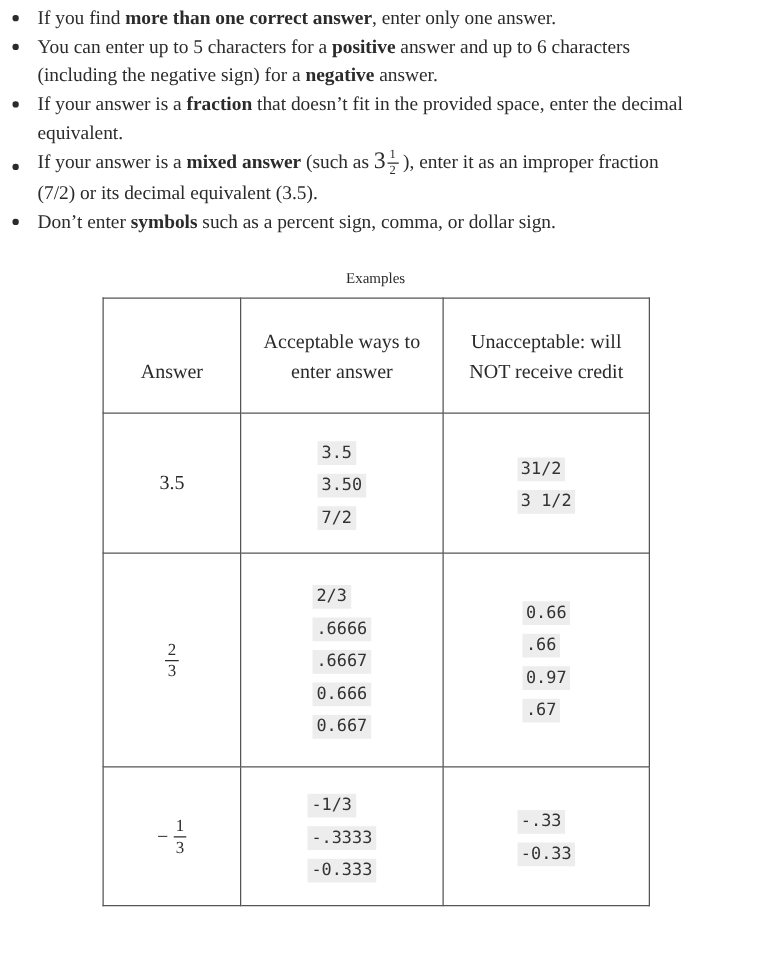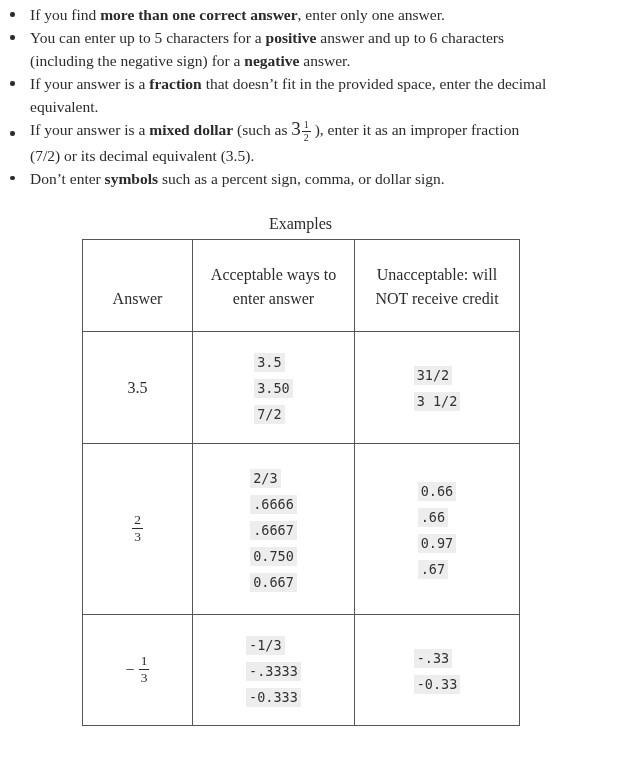--- a/index.html
+++ b/index.html
@@ -20,21 +20,21 @@
   
   .vfrac{display:inline-block;text-align:center;vertical-align:middle;}
   .vfrac .num{display:block;border-bottom:1px solid #2b2b2b;padding:0 2px;}
   .vfrac .den{display:block;}
   .small-frac{font-size:10px;line-height:12px;margin-left:1px;}
   .answer-frac{font-size:13.5px;line-height:16px;}
   .mixed-whole{font-size:19px;line-height:19px;}
   .frac-sign{margin-right:4px;font-size:16px;vertical-align:middle;}
   
   .examples{width:437px;margin:22px 0 0 82px;}
-  .examples-title{text-align:center;font-size:16px;line-height:23px;margin-bottom:4px;}
+  .examples-title{text-align:center;font-size:12px;line-height:23px;margin-bottom:4px;}
   table.examples-table{border-collapse:collapse;table-layout:fixed;width:437px;}
   table.examples-table th,
   table.examples-table td{border:1px solid #555;}
   table.examples-table thead tr{height:92px;}
   table.examples-table th{
     font-weight:normal;vertical-align:bottom;
     padding:8px 10px 20px;font-size:16px;line-height:24px;
   }
   table.examples-table tbody tr:nth-child(1){height:112px;}
   table.examples-table tbody tr:nth-child(2){height:171px;}
@@ -48,21 +48,21 @@
   }
 </style>
 </head>
 <body>
 
 <div class="page">
   <ul class="instructions" id="instructions-list">
       <li><span>If you find </span><b>more than one correct answer</b><span>, enter only one answer.</span></li>
       <li><span>You can enter up to 5 characters for a </span><b>positive</b><span> answer and up to 6 characters</span><br><span>(including the negative sign) for a </span><b>negative</b><span> answer.</span></li>
       <li><span>If your answer is a </span><b>fraction</b><span> that doesn’t fit in the provided space, enter the decimal</span><br><span>equivalent.</span></li>
-      <li class="has-math"><span>If your answer is a </span><b>mixed dollar</b><span> (such as </span><span><span class="mixed-whole">3</span><span class="vfrac small-frac"><span class="num">1</span><span class="den">2</span></span></span><span> ), enter it as an improper fraction</span><br><span>(7/2) or its decimal equivalent (3.5).</span></li>
+      <li class="has-math"><span>If your answer is a </span><b>mixed answer</b><span> (such as </span><span><span class="mixed-whole">3</span><span class="vfrac small-frac"><span class="num">1</span><span class="den">2</span></span></span><span> ), enter it as an improper fraction</span><br><span>(7/2) or its decimal equivalent (3.5).</span></li>
       <li><span>Don’t enter </span><b>symbols</b><span> such as a percent sign, comma, or dollar sign.</span></li>
     </ul>
 
   <div class="examples">
     <div class="examples-title">Examples</div>
     <table class="examples-table">
       <colgroup>
         <col style="width:110px">
         <col style="width:162px">
         <col style="width:165px">
@@ -86,21 +86,21 @@
                 <span class="code-value">31/2</span>
                 <span class="code-value">3 1/2</span>
               </div></td>
           </tr>
           <tr>
             <td class="answer-cell"><span class="vfrac answer-frac"><span class="num">2</span><span class="den">3</span></span></td>
             <td><div class="code-group">
                 <span class="code-value">2/3</span>
                 <span class="code-value">.6666</span>
                 <span class="code-value">.6667</span>
-                <span class="code-value">0.750</span>
+                <span class="code-value">0.666</span>
                 <span class="code-value">0.667</span>
               </div></td>
             <td><div class="code-group">
                 <span class="code-value">0.66</span>
                 <span class="code-value">.66</span>
                 <span class="code-value">0.97</span>
                 <span class="code-value">.67</span>
               </div></td>
           </tr>
           <tr>

